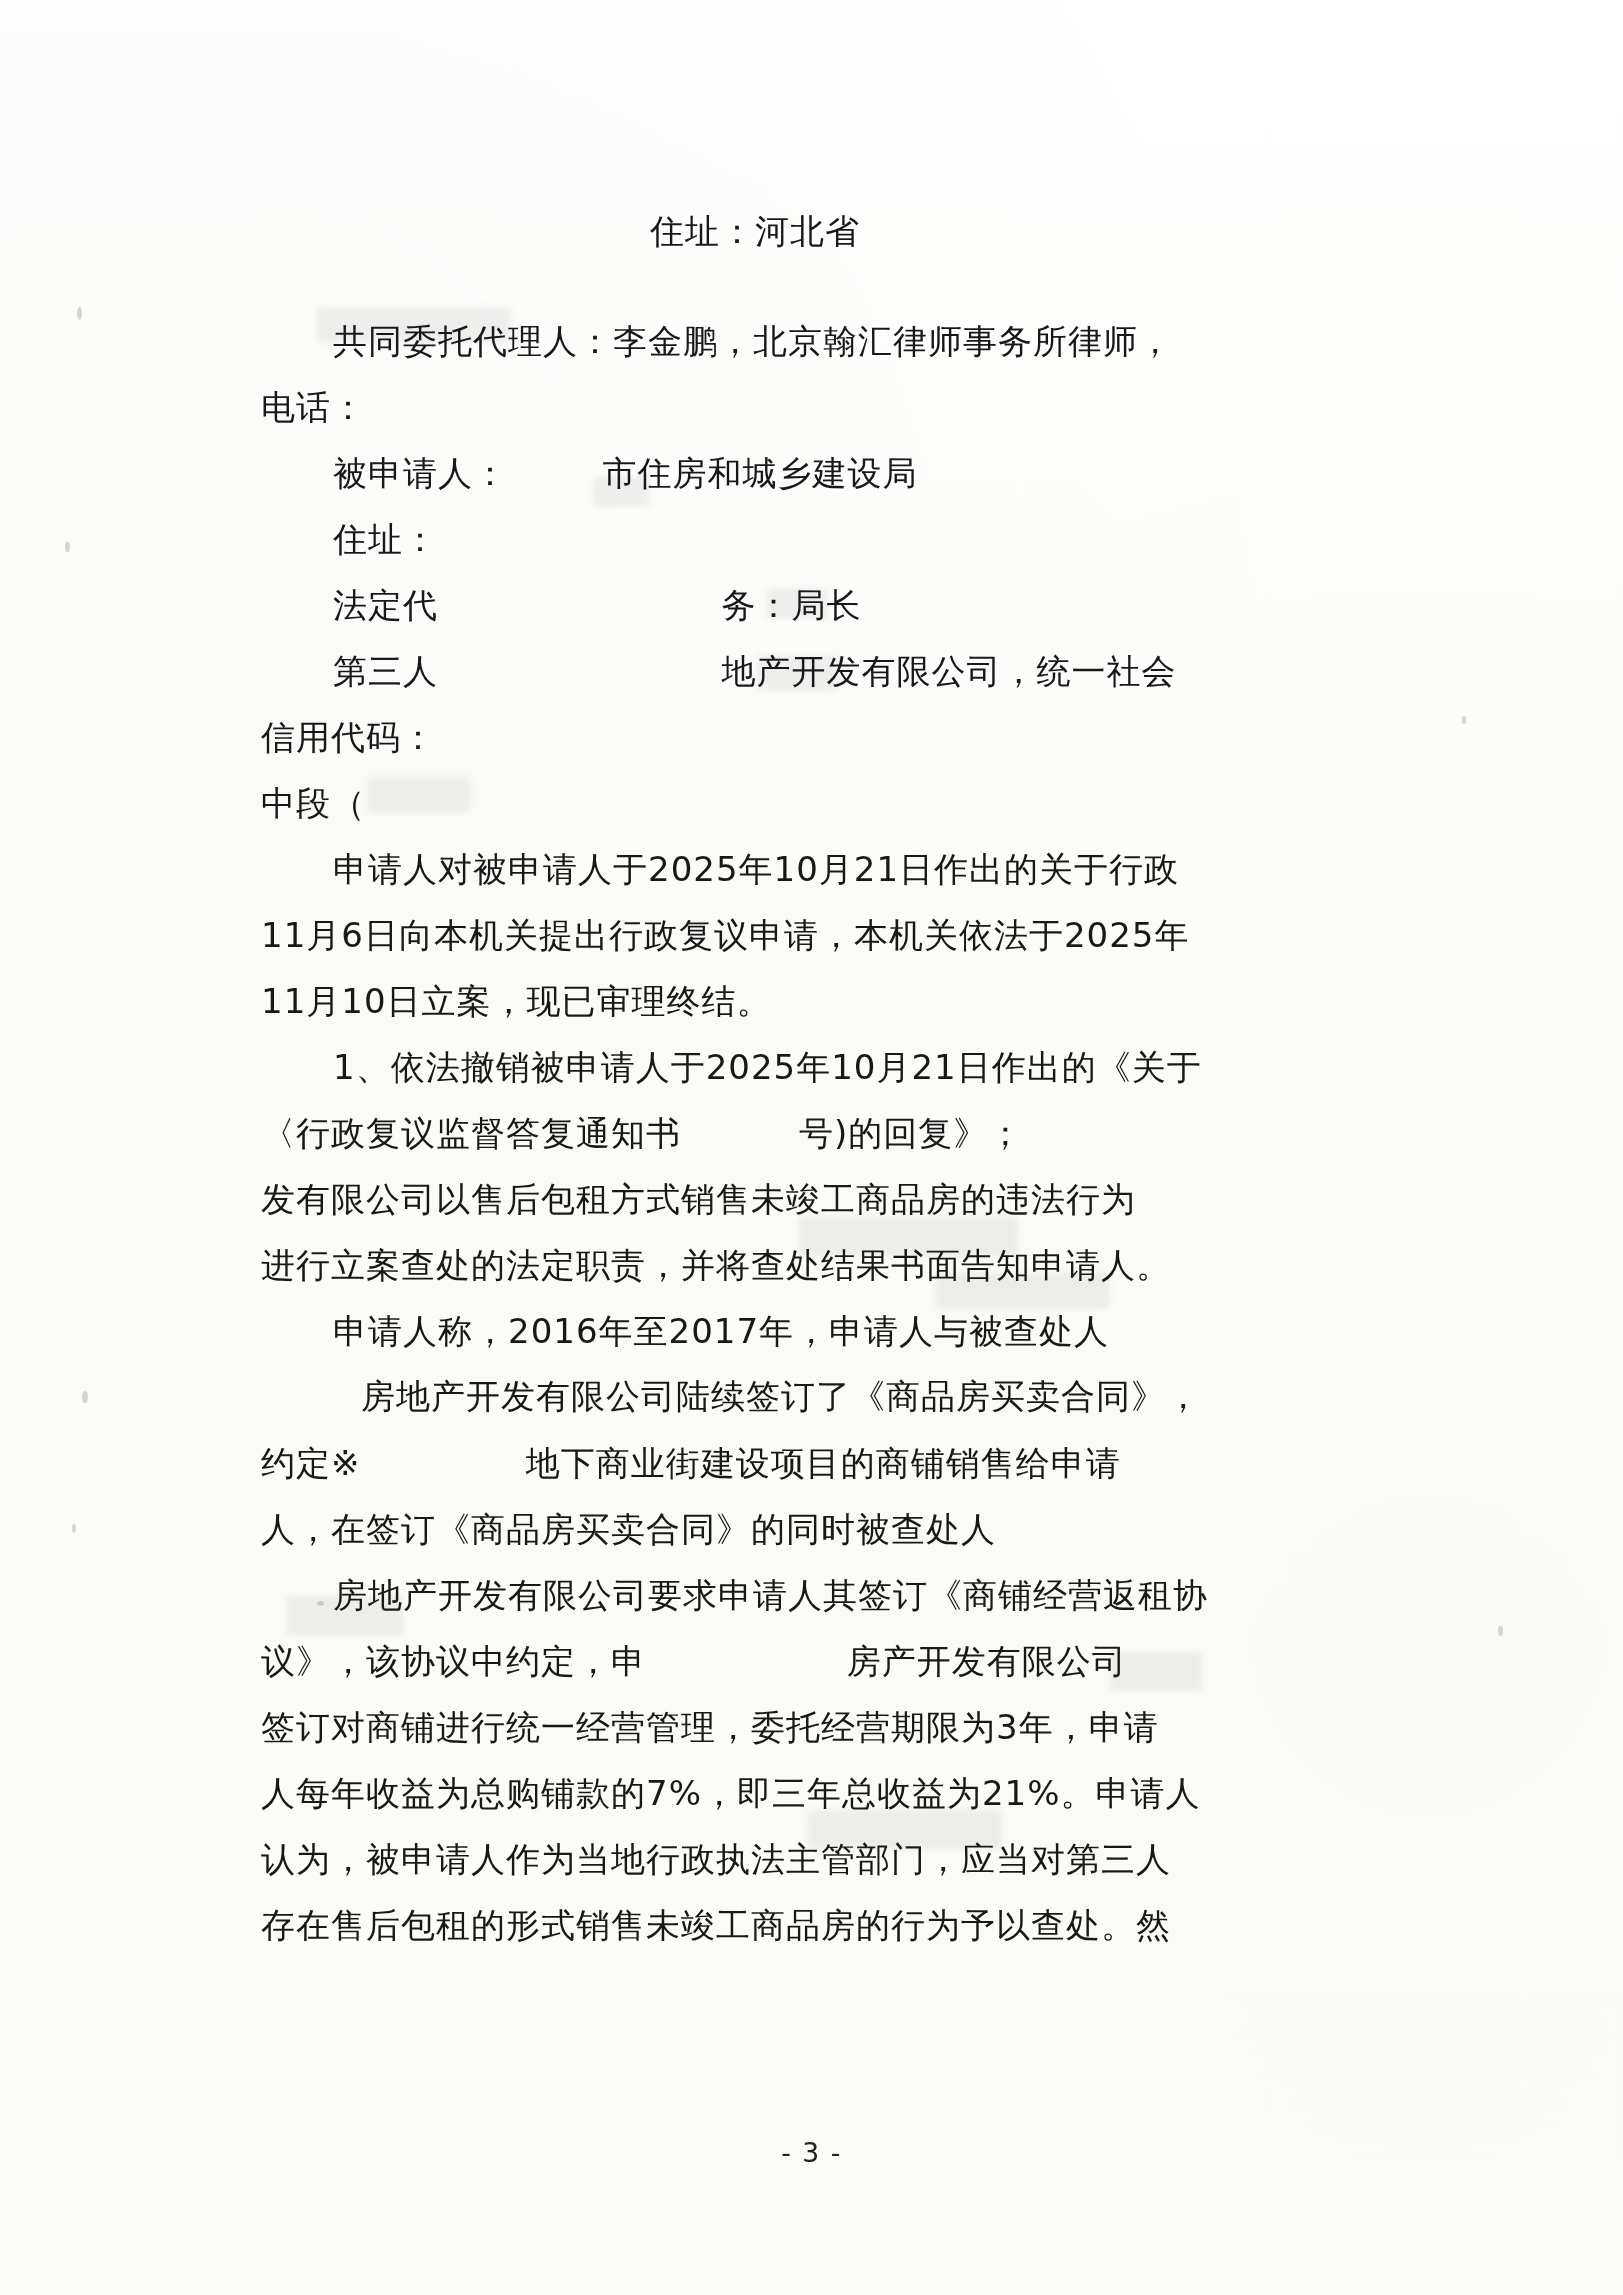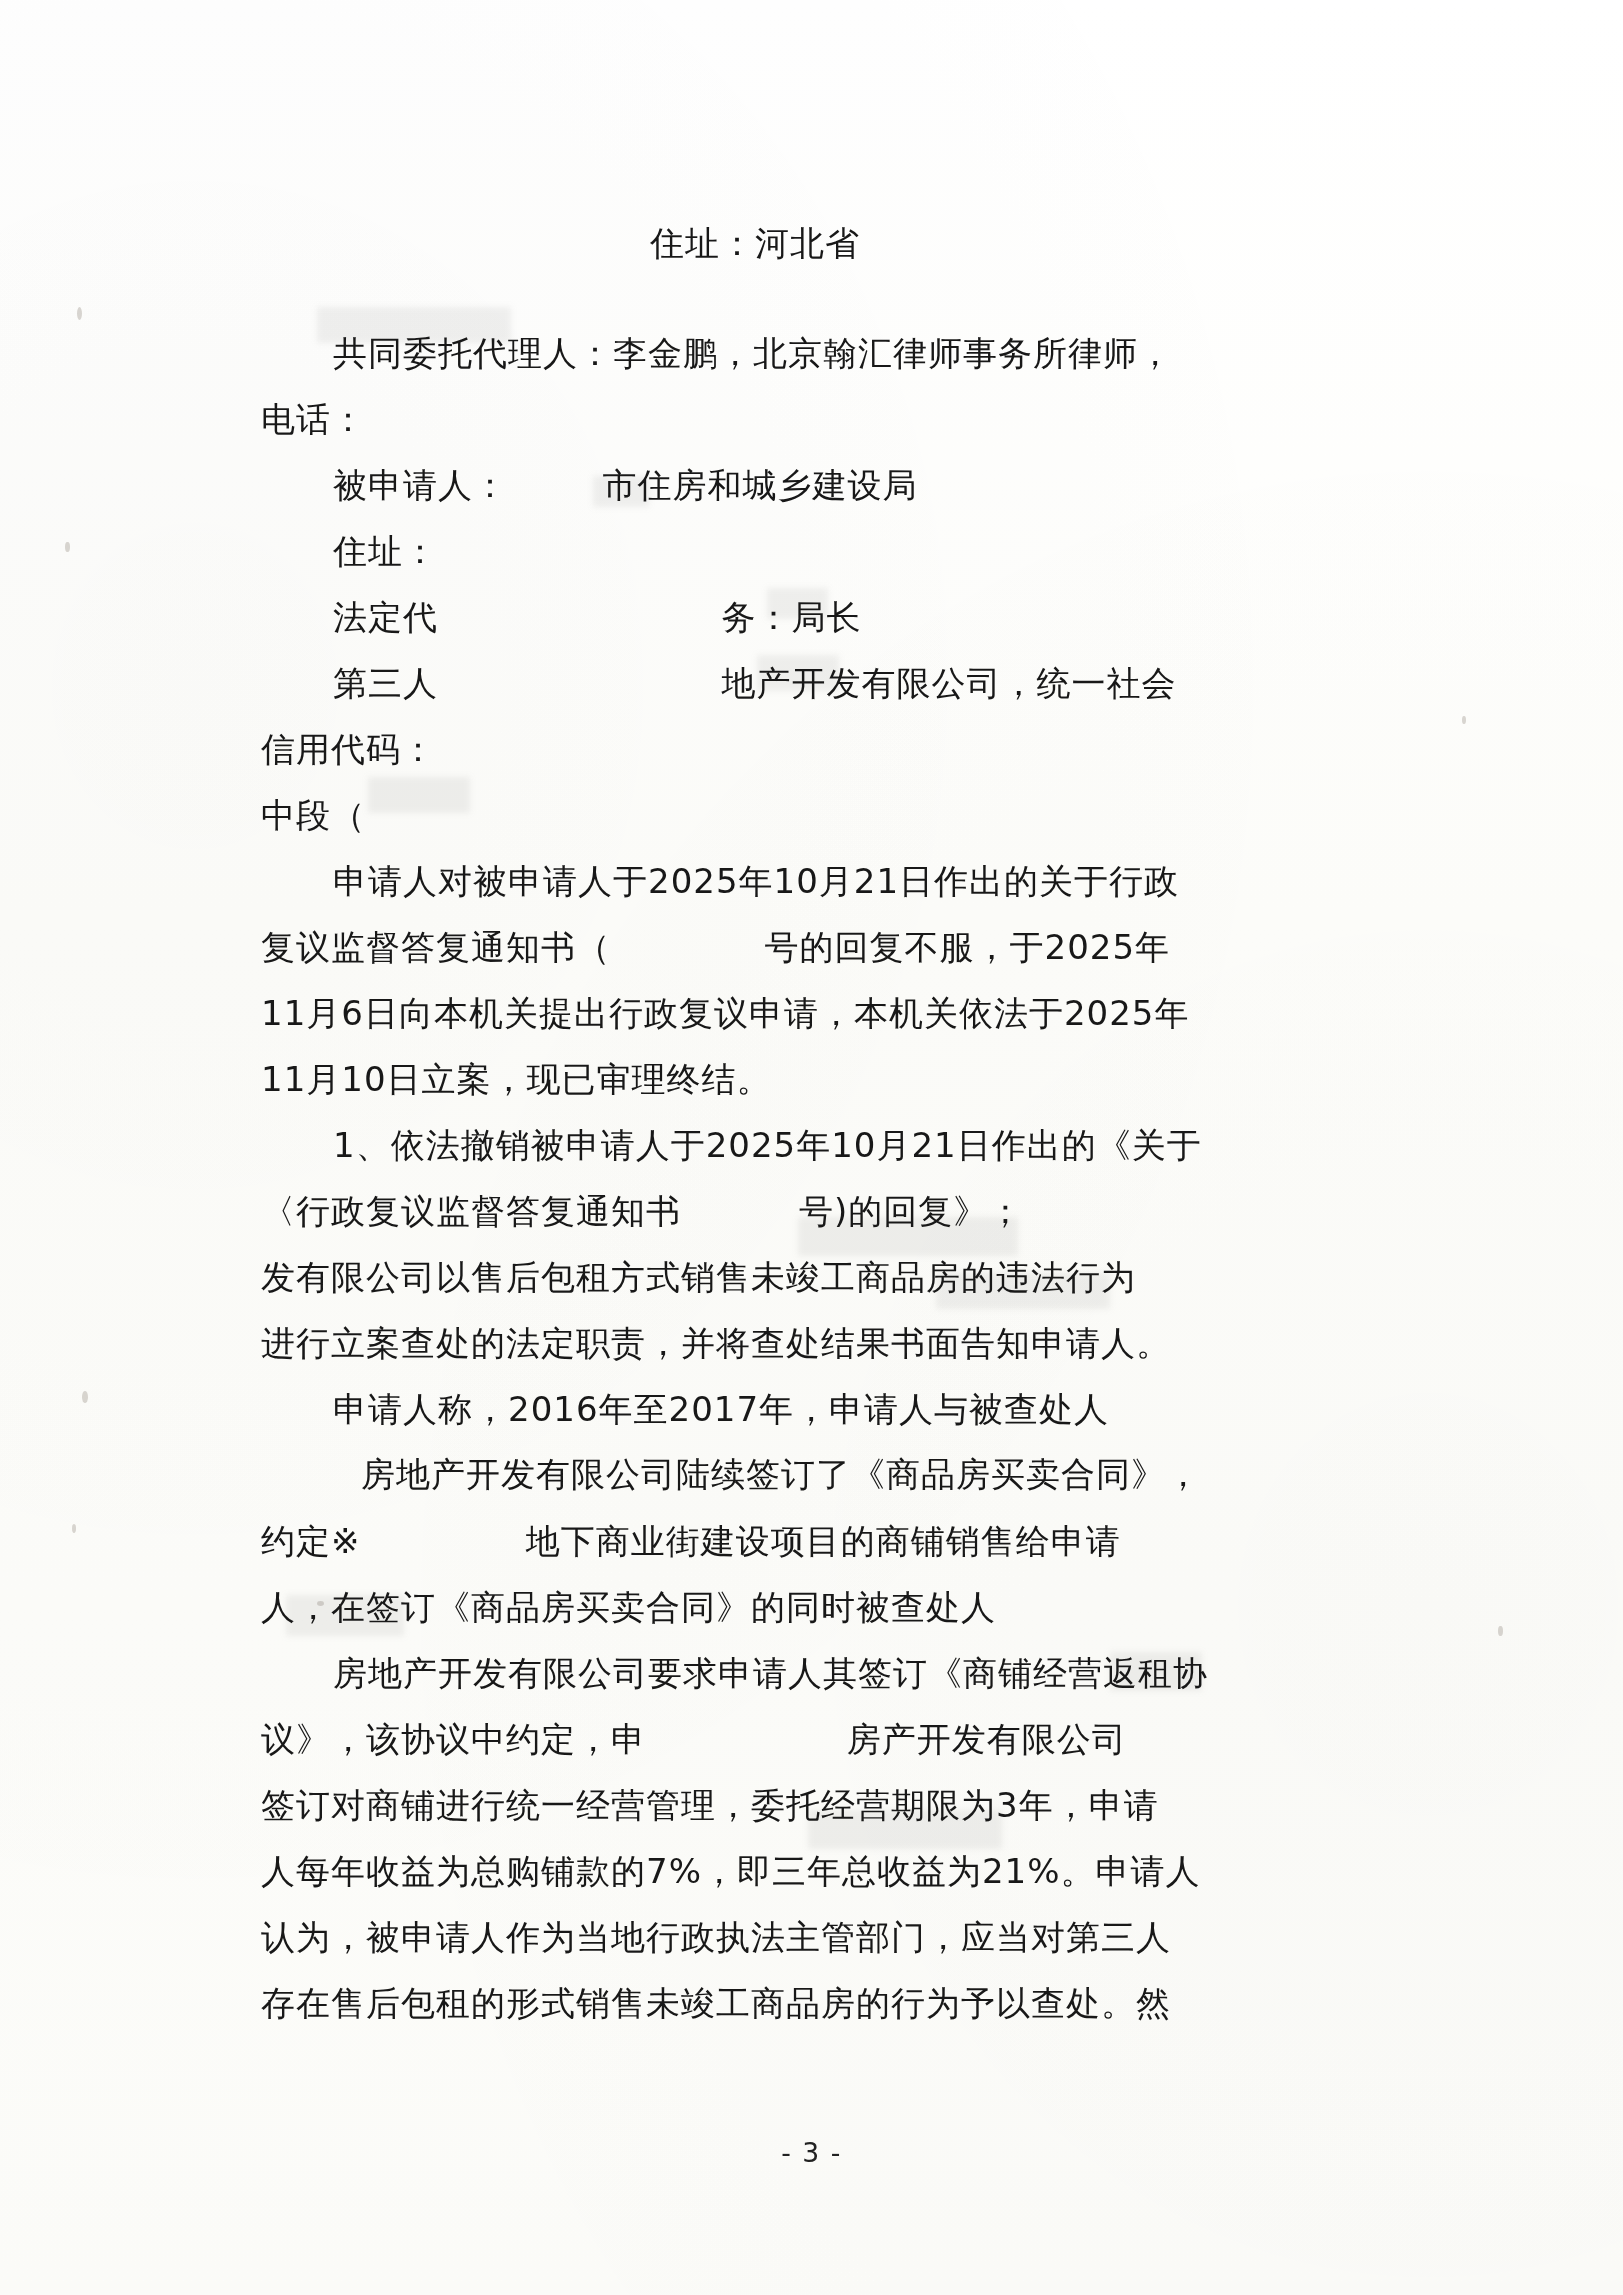--- a/index.html
+++ b/index.html
@@ -29,21 +29,21 @@
   }
   .specks span {
     position: absolute;
     background: #b9b5ad;
     border-radius: 50%;
     opacity: 0.55;
   }
   .doc-body {
     position: absolute;
     left: 261px;
-    top: 210px;
+    top: 198px;
     width: 1125px;
   }
   .line {
     font-family: "DejaVu Sans", sans-serif;
     font-size: 34px;
     line-height: 66px;
     color: #181818;
     letter-spacing: 1px;
     white-space: pre;
   }
@@ -113,21 +113,20 @@
     <div class="line indent">共同委托代理人：李金鹏，北京翰汇律师事务所律师，</div>
     <div class="line">电话：</div>
     <div class="line indent">被申请人：        市住房和城乡建设局</div>
     <div class="line indent">住址：</div>
     <div class="line indent">法定代                        务：局长</div>
     <div class="line indent">第三人                        地产开发有限公司，统一社会</div>
     <div class="line">信用代码：</div>
     <div class="line">中段（</div>
 
     <div class="line indent">申请人对被申请人于2025年10月21日作出的关于行政</div>
-    <div class="line">复议监督答复通知书（             号的回复不服，于2025年</div>
     <div class="line">11月6日向本机关提出行政复议申请，本机关依法于2025年</div>
     <div class="line">11月10日立案，现已审理终结。</div>
 
     <div class="line indent">1、依法撤销被申请人于2025年10月21日作出的《关于</div>
     <div class="line">〈行政复议监督答复通知书          号)的回复》；</div>
     <div class="line">发有限公司以售后包租方式销售未竣工商品房的违法行为</div>
     <div class="line">进行立案查处的法定职责，并将查处结果书面告知申请人。</div>
 
     <div class="line indent">申请人称，2016年至2017年，申请人与被查处人</div>
     <div class="line indent2">房地产开发有限公司陆续签订了《商品房买卖合同》，</div>

